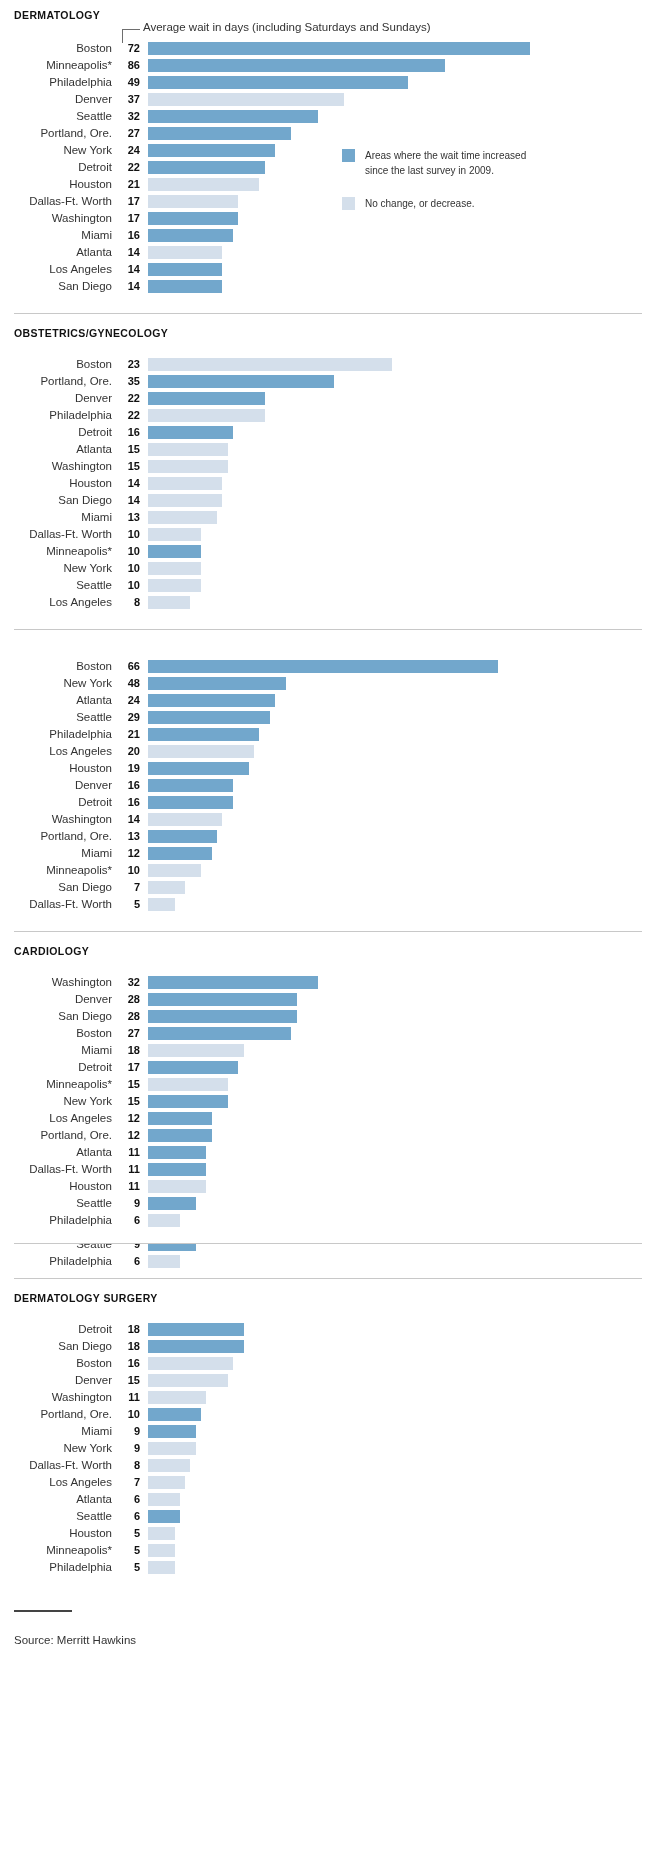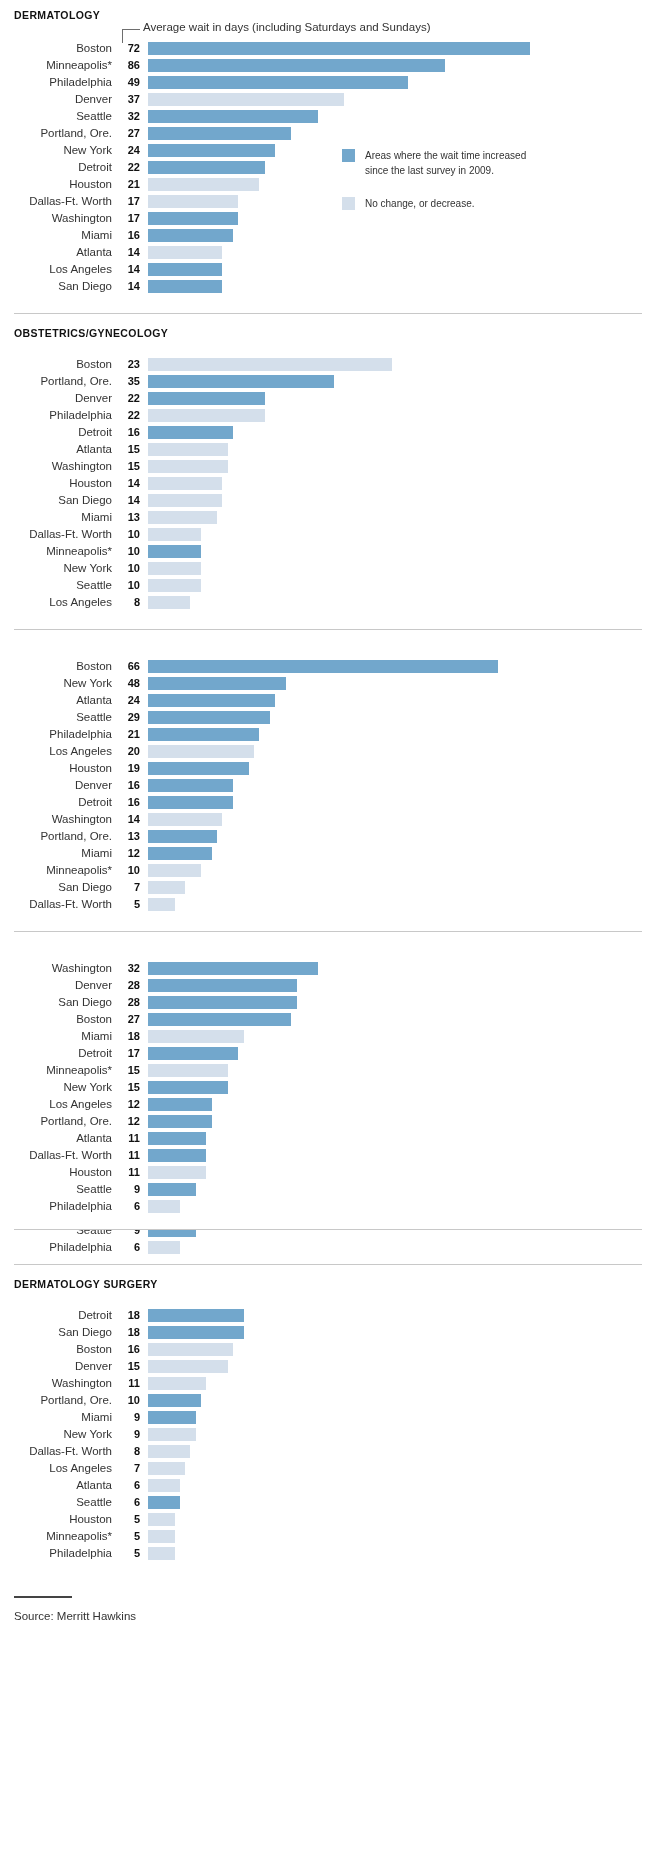--- a/index.html
+++ b/index.html
@@ -146,21 +146,21 @@
   .footer { padding-left: 14px; }
   .foot-rule {
     width: 58px;
     height: 1.5px;
     background: #444444;
     margin-top: 34px;
   }
   .source {
     font-size: 11.5px;
     color: #333333;
-    margin-top: 12px;
+    margin-top: 22px;
   }
   .footnote {
     font-size: 11.5px;
     color: #333333;
     margin-top: 26px;
     white-space: nowrap;
   }
   .sp-8  { height: 8px; }
   .sp-10 { height: 10px; }
   .sp-12 { height: 12px; }
@@ -530,20 +530,21 @@
           </div>
         </div>
       </div>
   </div>
 
   <div class="sp-18"></div>
   <div class="rule"></div>
 
   <div class="section">
     <div class="sp-12"></div>
+    <div class="section-title">CARDIOLOGY</div>
     <div class="sp-16"></div>
     <div class="rows">
         <div class="row">
           <div class="city">Washington</div>
           <div class="val">32</div>
           <div class="barwrap">
             <div class="bar up" style="width: 169.778px;"></div>
           </div>
         </div>
         <div class="row">

